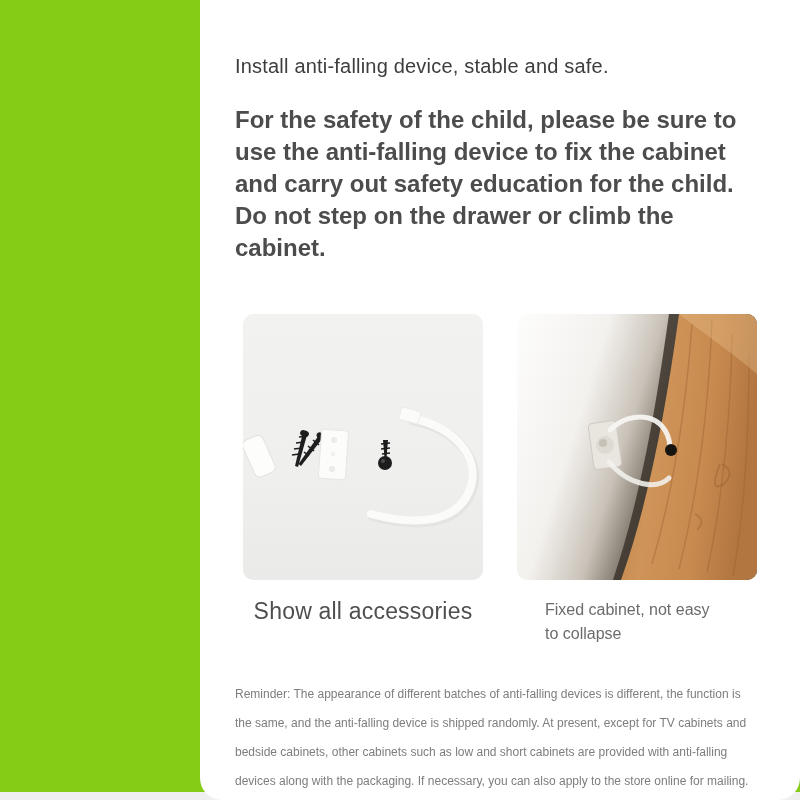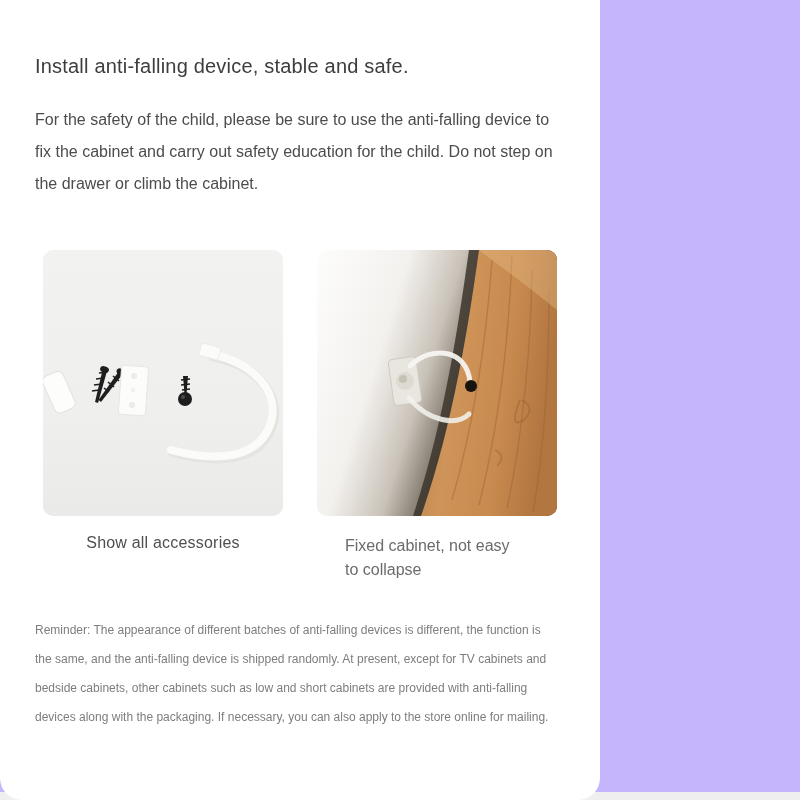--- a/index.html
+++ b/index.html
@@ -7,45 +7,46 @@
     padding: 0;
     background: #efefef;
     font-family: "Liberation Sans", "DejaVu Sans", sans-serif;
     width: 800px;
     height: 800px;
     overflow: hidden;
   }
   .page {
     width: 800px;
     height: 792px;
-    background: #c4b5fd;
+    background: #84cc16;
     display: flex;
-    justify-content: flex-start;
+    justify-content: flex-end;
   }
   .card {
     width: 600px;
     height: 800px;
     background: #ffffff;
     border-radius: 0 0 22px 22px;
     box-sizing: border-box;
     padding: 0 35px;
   }
   .title {
     margin-top: 52px;
     font-size: 20px;
     line-height: 28px;
     color: #3d3d3d;
     letter-spacing: 0.2px;
   }
   .description {
     margin-top: 24px;
     width: 528px;
-    font-size: 16px;
+    font-size: 24px;
     line-height: 32px;
     color: #4c4c4c;
+    font-weight: bold;
   }
   .figures {
     margin-top: 50px;
     margin-left: 8px;
     display: flex;
     gap: 34px;
   }
   .photo {
     width: 240px;
     height: 266px;
@@ -55,21 +56,21 @@
   }
   .photo svg { display: block; }
   .captions {
     margin-top: 18px;
     margin-left: 8px;
     display: flex;
     gap: 34px;
   }
   .caption-cell { width: 240px; flex: 0 0 auto; }
   .caption-large {
-    font-size: 16px;
+    font-size: 23px;
     color: #4f4f4f;
     text-align: center;
     letter-spacing: 0.2px;
   }
   .caption-small {
     font-size: 16px;
     line-height: 24px;
     color: #6b6b6b;
     padding-left: 28px;
     width: 170px;

